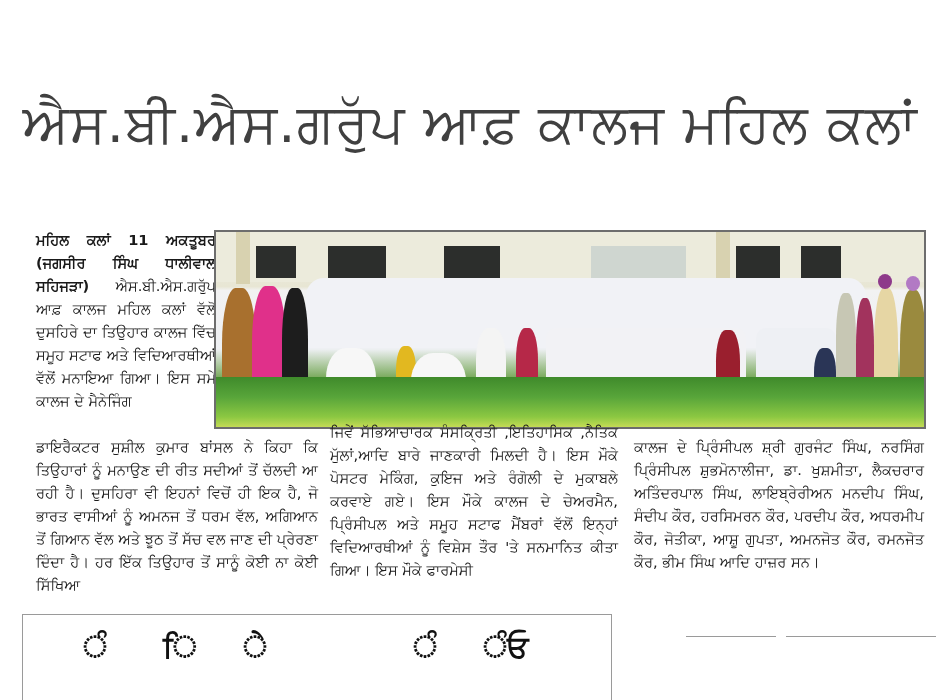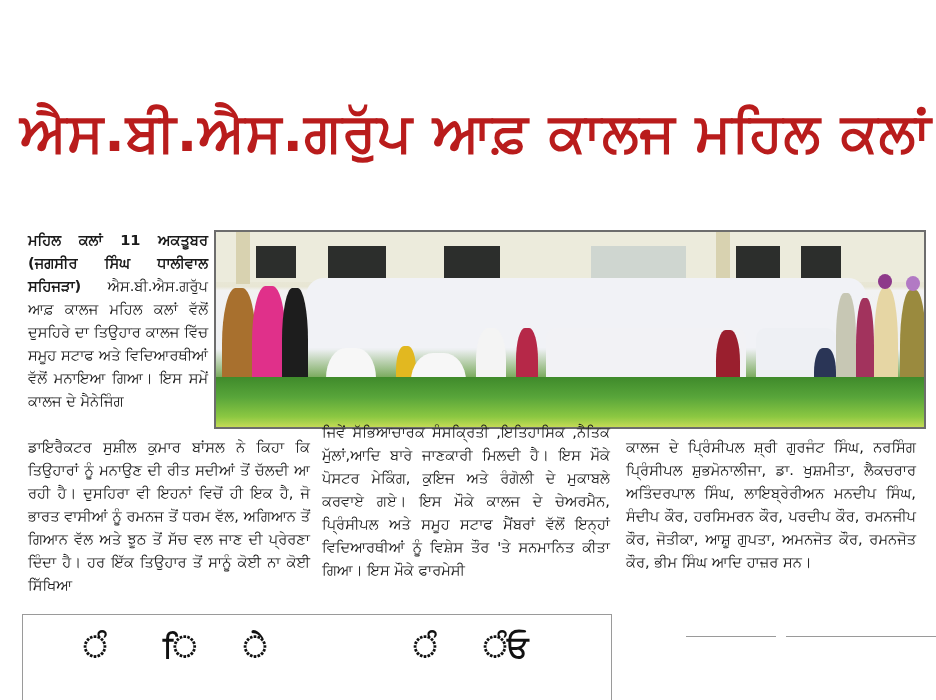--- a/index.html
+++ b/index.html
@@ -1,27 +1,27 @@
 <!DOCTYPE html>
 <html><head>
   <meta charset="utf-8">
   <style>
     html, body { margin:0; padding:0; }
     body {
       width:936px; height:700px; background:#ffffff; position:relative; overflow:hidden;
       font-family: "DejaVu Sans", sans-serif; color:#111;
     }
     .headline {
-      position:absolute; left:20px; top:103px; width:900px;
-      text-align:center; font-weight:bold; color:#b91c1c;
+      position:absolute; left:20px; top:94px; width:900px;
+      text-align:center; font-weight:normal; color:#404040;
       font-size:54px; line-height:60px; letter-spacing:1px;
       font-family: "DejaVu Sans", sans-serif;
     }
     .headline div { white-space:nowrap; }
-    .col { position:absolute; font-size:14.6px; line-height:23px; text-align:justify; color:#1a1a1a; }
+    .col { position:absolute; font-size:14.6px; line-height:23px; text-align:justify; color:#1a1a1a;margin-left:8px; }
     .col p { margin:0; }
     .dateline { font-weight:bold; }
     .col-1 { left:28px; top:228px; width:180px; }
     .col-1b { left:28px; top:435px; width:282px; }
     .col-2 { left:322px; top:420px; width:288px; }
     .col-3 { left:626px; top:435px; width:290px; }
     .photo {
       position:absolute; left:214px; top:230px; width:712px; height:199px;
       border:2px solid #6d6d6d; overflow:hidden; box-sizing:border-box;
       background:linear-gradient(180deg,#e9ece2 0%,#e8e6d4 28%,#f2f2f2 30%,#eef0f3 60%,#5f9a3a 78%,#6fb43f 90%,#b9d651 100%);
@@ -90,27 +90,27 @@
 
     <div class="person" style="left:658px;top:20px;width:24px;height:140px;background:#e6d6a4"></div>
     <div class="head" style="left:662px;top:6px;background:#8e3a8a"></div>
     <div class="person" style="left:684px;top:22px;width:26px;height:140px;background:#9a8a3e"></div>
     <div class="head" style="left:690px;top:8px;background:#b27ac4"></div>
   </div>
   <div class="grass"></div>
 </div>
 
 <div class="col col-1b">
-  <p>ਡਾਇਰੈਕਟਰ ਸੁਸ਼ੀਲ ਕੁਮਾਰ ਬਾਂਸਲ ਨੇ ਕਿਹਾ ਕਿ ਤਿਉਹਾਰਾਂ ਨੂੰ ਮਨਾਉਣ ਦੀ ਰੀਤ ਸਦੀਆਂ ਤੋਂ ਚੱਲਦੀ ਆ ਰਹੀ ਹੈ। ਦੁਸਹਿਰਾ ਵੀ ਇਹਨਾਂ ਵਿਚੋਂ ਹੀ ਇਕ ਹੈ, ਜੋ ਭਾਰਤ ਵਾਸੀਆਂ ਨੂੰ ਰਮਨਜ ਤੋਂ ਧਰਮ ਵੱਲ, ਅਗਿਆਨ ਤੋਂ ਗਿਆਨ ਵੱਲ ਅਤੇ ਝੂਠ ਤੋਂ ਸੱਚ ਵਲ ਜਾਣ ਦੀ ਪ੍ਰੇਰਣਾ ਦਿੰਦਾ ਹੈ। ਹਰ ਇੱਕ ਤਿਉਹਾਰ ਤੋਂ ਸਾਨੂੰ ਕੋਈ ਨਾ ਕੋਈ ਸਿੱਖਿਆ</p>
+  <p>ਡਾਇਰੈਕਟਰ ਸੁਸ਼ੀਲ ਕੁਮਾਰ ਬਾਂਸਲ ਨੇ ਕਿਹਾ ਕਿ ਤਿਉਹਾਰਾਂ ਨੂੰ ਮਨਾਉਣ ਦੀ ਰੀਤ ਸਦੀਆਂ ਤੋਂ ਚੱਲਦੀ ਆ ਰਹੀ ਹੈ। ਦੁਸਹਿਰਾ ਵੀ ਇਹਨਾਂ ਵਿਚੋਂ ਹੀ ਇਕ ਹੈ, ਜੋ ਭਾਰਤ ਵਾਸੀਆਂ ਨੂੰ ਅਮਨਜ ਤੋਂ ਧਰਮ ਵੱਲ, ਅਗਿਆਨ ਤੋਂ ਗਿਆਨ ਵੱਲ ਅਤੇ ਝੂਠ ਤੋਂ ਸੱਚ ਵਲ ਜਾਣ ਦੀ ਪ੍ਰੇਰਣਾ ਦਿੰਦਾ ਹੈ। ਹਰ ਇੱਕ ਤਿਉਹਾਰ ਤੋਂ ਸਾਨੂੰ ਕੋਈ ਨਾ ਕੋਈ ਸਿੱਖਿਆ</p>
 </div>
 <div class="col col-2">
   <p>ਜਿਵੇਂ ਸੱਭਿਆਚਾਰਕ ਸੰਸਕ੍ਰਿਤੀ ,ਇਤਿਹਾਸਿਕ ,ਨੈਤਿਕ ਮੁੱਲਾਂ,ਆਦਿ ਬਾਰੇ ਜਾਣਕਾਰੀ ਮਿਲਦੀ ਹੈ। ਇਸ ਮੌਕੇ ਪੋਸਟਰ ਮੇਕਿੰਗ, ਕੁਇਜ ਅਤੇ ਰੰਗੋਲੀ ਦੇ ਮੁਕਾਬਲੇ ਕਰਵਾਏ ਗਏ। ਇਸ ਮੌਕੇ ਕਾਲਜ ਦੇ ਚੇਅਰਮੈਨ, ਪ੍ਰਿੰਸੀਪਲ ਅਤੇ ਸਮੂਹ ਸਟਾਫ ਮੈਂਬਰਾਂ ਵੱਲੋਂ ਇਨ੍ਹਾਂ ਵਿਦਿਆਰਥੀਆਂ ਨੂੰ ਵਿਸ਼ੇਸ ਤੌਰ 'ਤੇ ਸਨਮਾਨਿਤ ਕੀਤਾ ਗਿਆ। ਇਸ ਮੌਕੇ ਫਾਰਮੇਸੀ</p>
 </div>
 <div class="col col-3">
-  <p>ਕਾਲਜ ਦੇ ਪ੍ਰਿੰਸੀਪਲ ਸ਼੍ਰੀ ਗੁਰਜੰਟ ਸਿੰਘ, ਨਰਸਿੰਗ ਪ੍ਰਿੰਸੀਪਲ ਸ਼ੁਭਮੋਨਾਲੀਜਾ, ਡਾ. ਖੁਸ਼ਮੀਤਾ, ਲੈਕਚਰਾਰ ਅਤਿੰਦਰਪਾਲ ਸਿੰਘ, ਲਾਇਬ੍ਰੇਰੀਅਨ ਮਨਦੀਪ ਸਿੰਘ, ਸੰਦੀਪ ਕੌਰ, ਹਰਸਿਮਰਨ ਕੌਰ, ਪਰਦੀਪ ਕੌਰ, ਰਮਨਜੀਪ ਕੌਰ, ਜੋਤੀਕਾ, ਆਸ਼ੂ ਗੁਪਤਾ, ਅਮਨਜੋਤ ਕੌਰ, ਰਮਨਜੋਤ ਕੌਰ, ਭੀਮ ਸਿੰਘ ਆਦਿ ਹਾਜ਼ਰ ਸਨ।</p>
+  <p>ਕਾਲਜ ਦੇ ਪ੍ਰਿੰਸੀਪਲ ਸ਼੍ਰੀ ਗੁਰਜੰਟ ਸਿੰਘ, ਨਰਸਿੰਗ ਪ੍ਰਿੰਸੀਪਲ ਸ਼ੁਭਮੋਨਾਲੀਜਾ, ਡਾ. ਖੁਸ਼ਮੀਤਾ, ਲੈਕਚਰਾਰ ਅਤਿੰਦਰਪਾਲ ਸਿੰਘ, ਲਾਇਬ੍ਰੇਰੀਅਨ ਮਨਦੀਪ ਸਿੰਘ, ਸੰਦੀਪ ਕੌਰ, ਹਰਸਿਮਰਨ ਕੌਰ, ਪਰਦੀਪ ਕੌਰ, ਅਧਰਮੀਪ ਕੌਰ, ਜੋਤੀਕਾ, ਆਸ਼ੂ ਗੁਪਤਾ, ਅਮਨਜੋਤ ਕੌਰ, ਰਮਨਜੋਤ ਕੌਰ, ਭੀਮ ਸਿੰਘ ਆਦਿ ਹਾਜ਼ਰ ਸਨ।</p>
 </div>
 
 <div class="bottom-box">
   <span style="left:60px">ੰ</span>
   <span style="left:140px">ਿ</span>
   <span style="left:220px">ੇ</span>
   <span style="left:390px">ੰ</span>
   <span style="left:460px">ੰਓ</span>
 </div>
 <div class="bottom-rule" style="left:686px;width:90px"></div>

